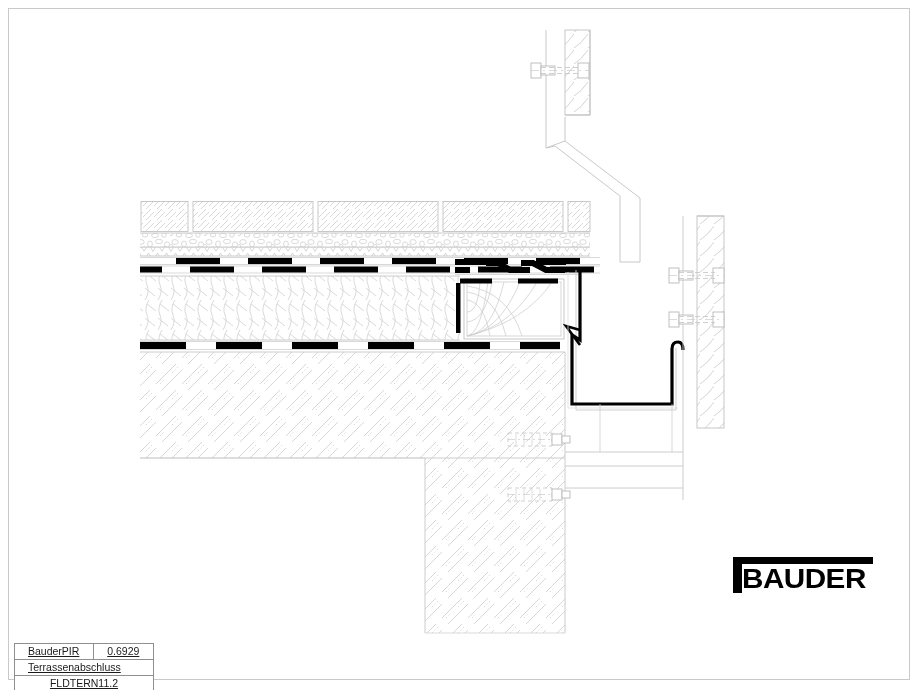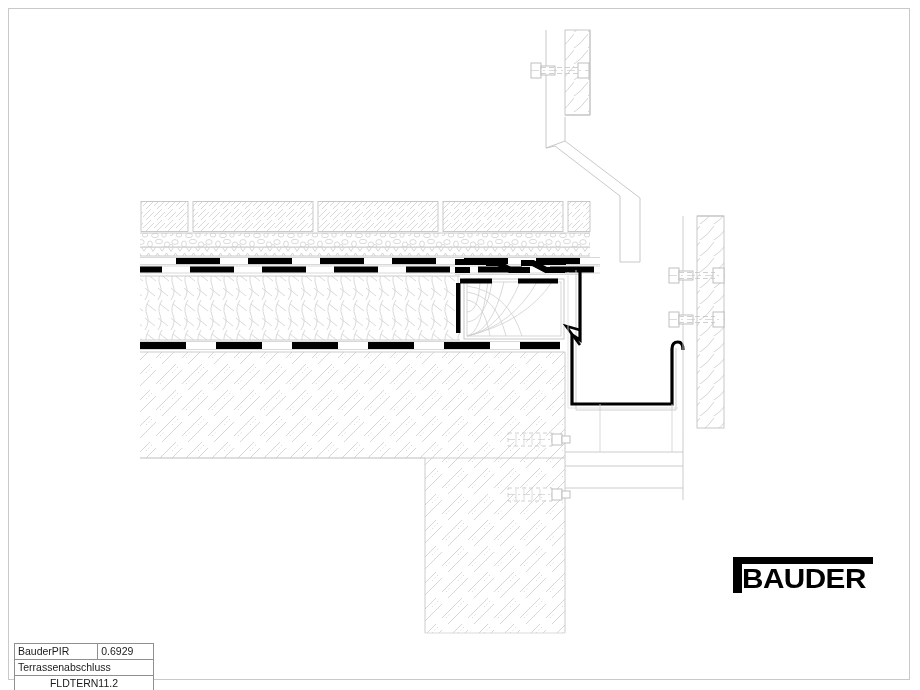--- a/index.html
+++ b/index.html
@@ -41,23 +41,24 @@
     top: 643px;
     width: 140px;
     border-collapse: collapse;
     font-family: "Liberation Sans", sans-serif;
     font-size: 10.5px;
     color: #1a1a1a;
     background: #ffffff;
   }
   #title-block td {
     border: 1px solid #8f8f8f;
-    padding: 1px 3px;
+    padding: 1px 13px;
     line-height: 13px;
     white-space: nowrap;
+    text-decoration: underline;
   }
   .tb-left { text-align: left; }
   .tb-center { text-align: center; }
   
   #bauder-logo {
     position: absolute;
     left: 733px;
     top: 557px;
     width: 140px;
     height: 36px;

